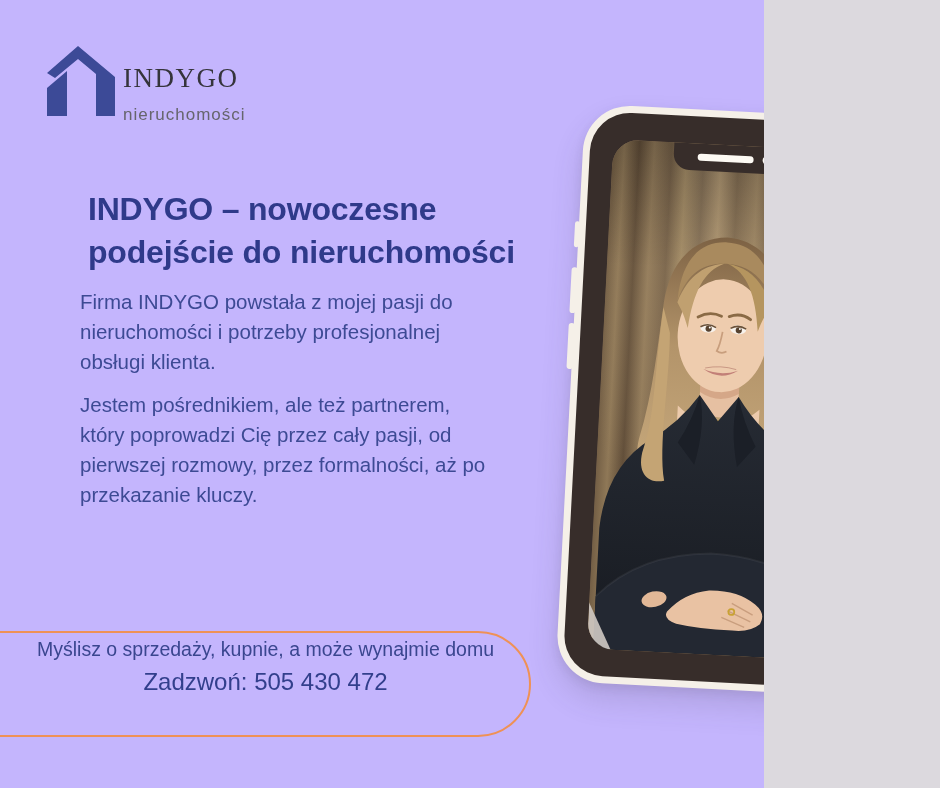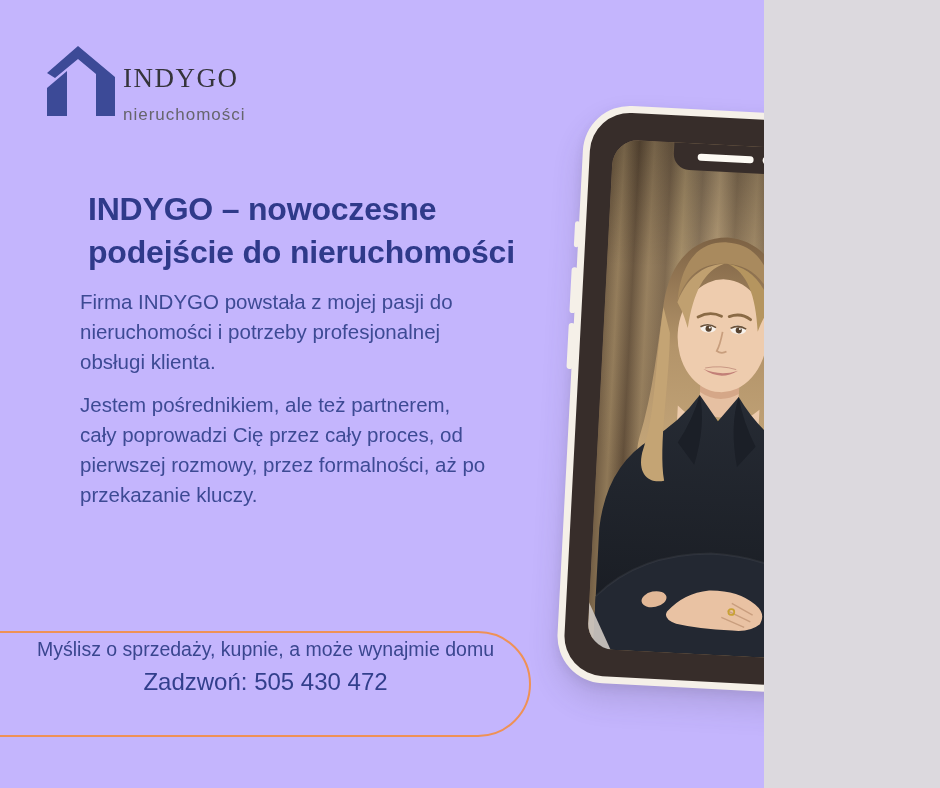--- a/index.html
+++ b/index.html
@@ -108,21 +108,21 @@
   </h1>
 
   <div class="intro">
     <p>
       <span>Firma INDYGO powstała z mojej pasji do</span>
       <span>nieruchomości i potrzeby profesjonalnej</span>
       <span>obsługi klienta.</span>
     </p>
     <p>
       <span>Jestem pośrednikiem, ale też partnerem,</span>
-      <span>cały poprowadzi Cię przez cały proces, od</span>
+      <span>który poprowadzi Cię przez cały pasji, od</span>
       <span>pierwszej rozmowy, przez formalności, aż po</span>
       <span>przekazanie kluczy.</span>
     </p>
   </div>
 
   <div class="cta">
     <div class="cta-content">
       <div class="cta-message">
         <span>Myślisz o sprzedaży, kupnie, a może wynajmie domu</span>
       </div>

